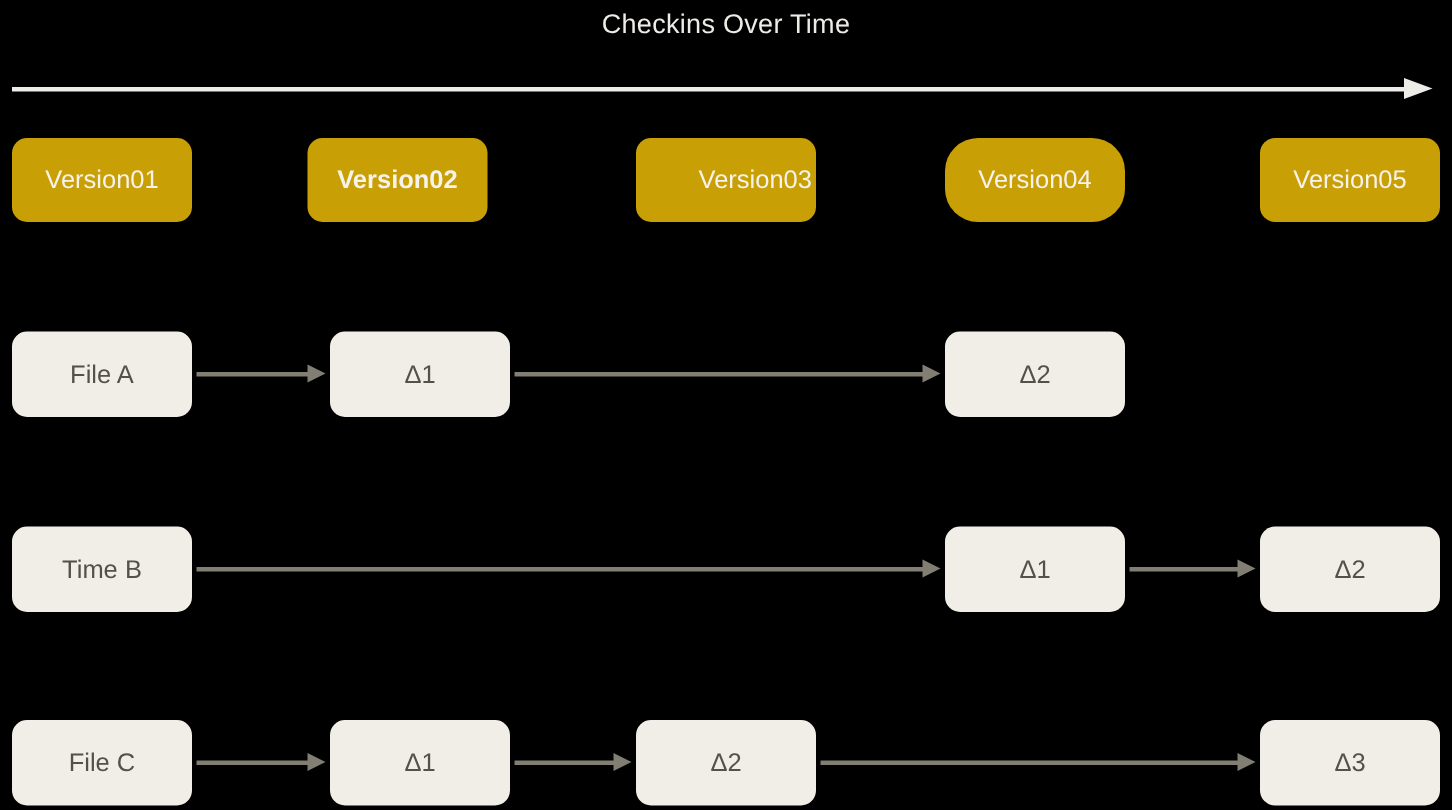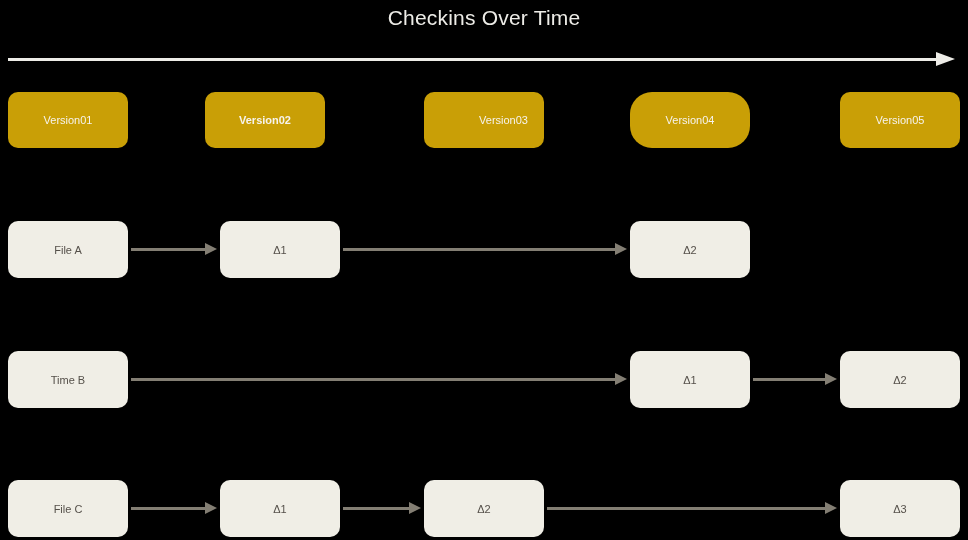--- a/index.html
+++ b/index.html
@@ -15,21 +15,21 @@
     overflow: hidden;
     font-family: "Liberation Sans", sans-serif;
   }
   .title {
     position: absolute;
     top: 6px;
     left: 0;
     width: 100%;
     text-align: center;
     color: var(--light, #EDECE7);
-    font-size: 21px;
+    font-size: 18px;
     font-weight: 500;
     letter-spacing: 0.2px;
   }
   .timeline-line {
     position: absolute;
     left: 8px;
     top: 58px;
     width: 930px;
     height: 3px;
     background: var(--light, #EDECE7);
@@ -45,21 +45,21 @@
     border-bottom: 7px solid transparent;
   }
   .box {
     position: absolute;
     width: 120px;
     height: 57px;
     border-radius: 10px;
     display: flex;
     align-items: center;
     justify-content: center;
-    font-size: 11px;
+    font-size: 17px;
     box-sizing: border-box;
   }
   .box.version {
     height: 56px;
     background: var(--gold, #C99F06);
     color: var(--gold-text, #F6F3ED);
     font-weight: 500;
   }
   .box.cell {
     background: var(--cream, #F0EEE6);

